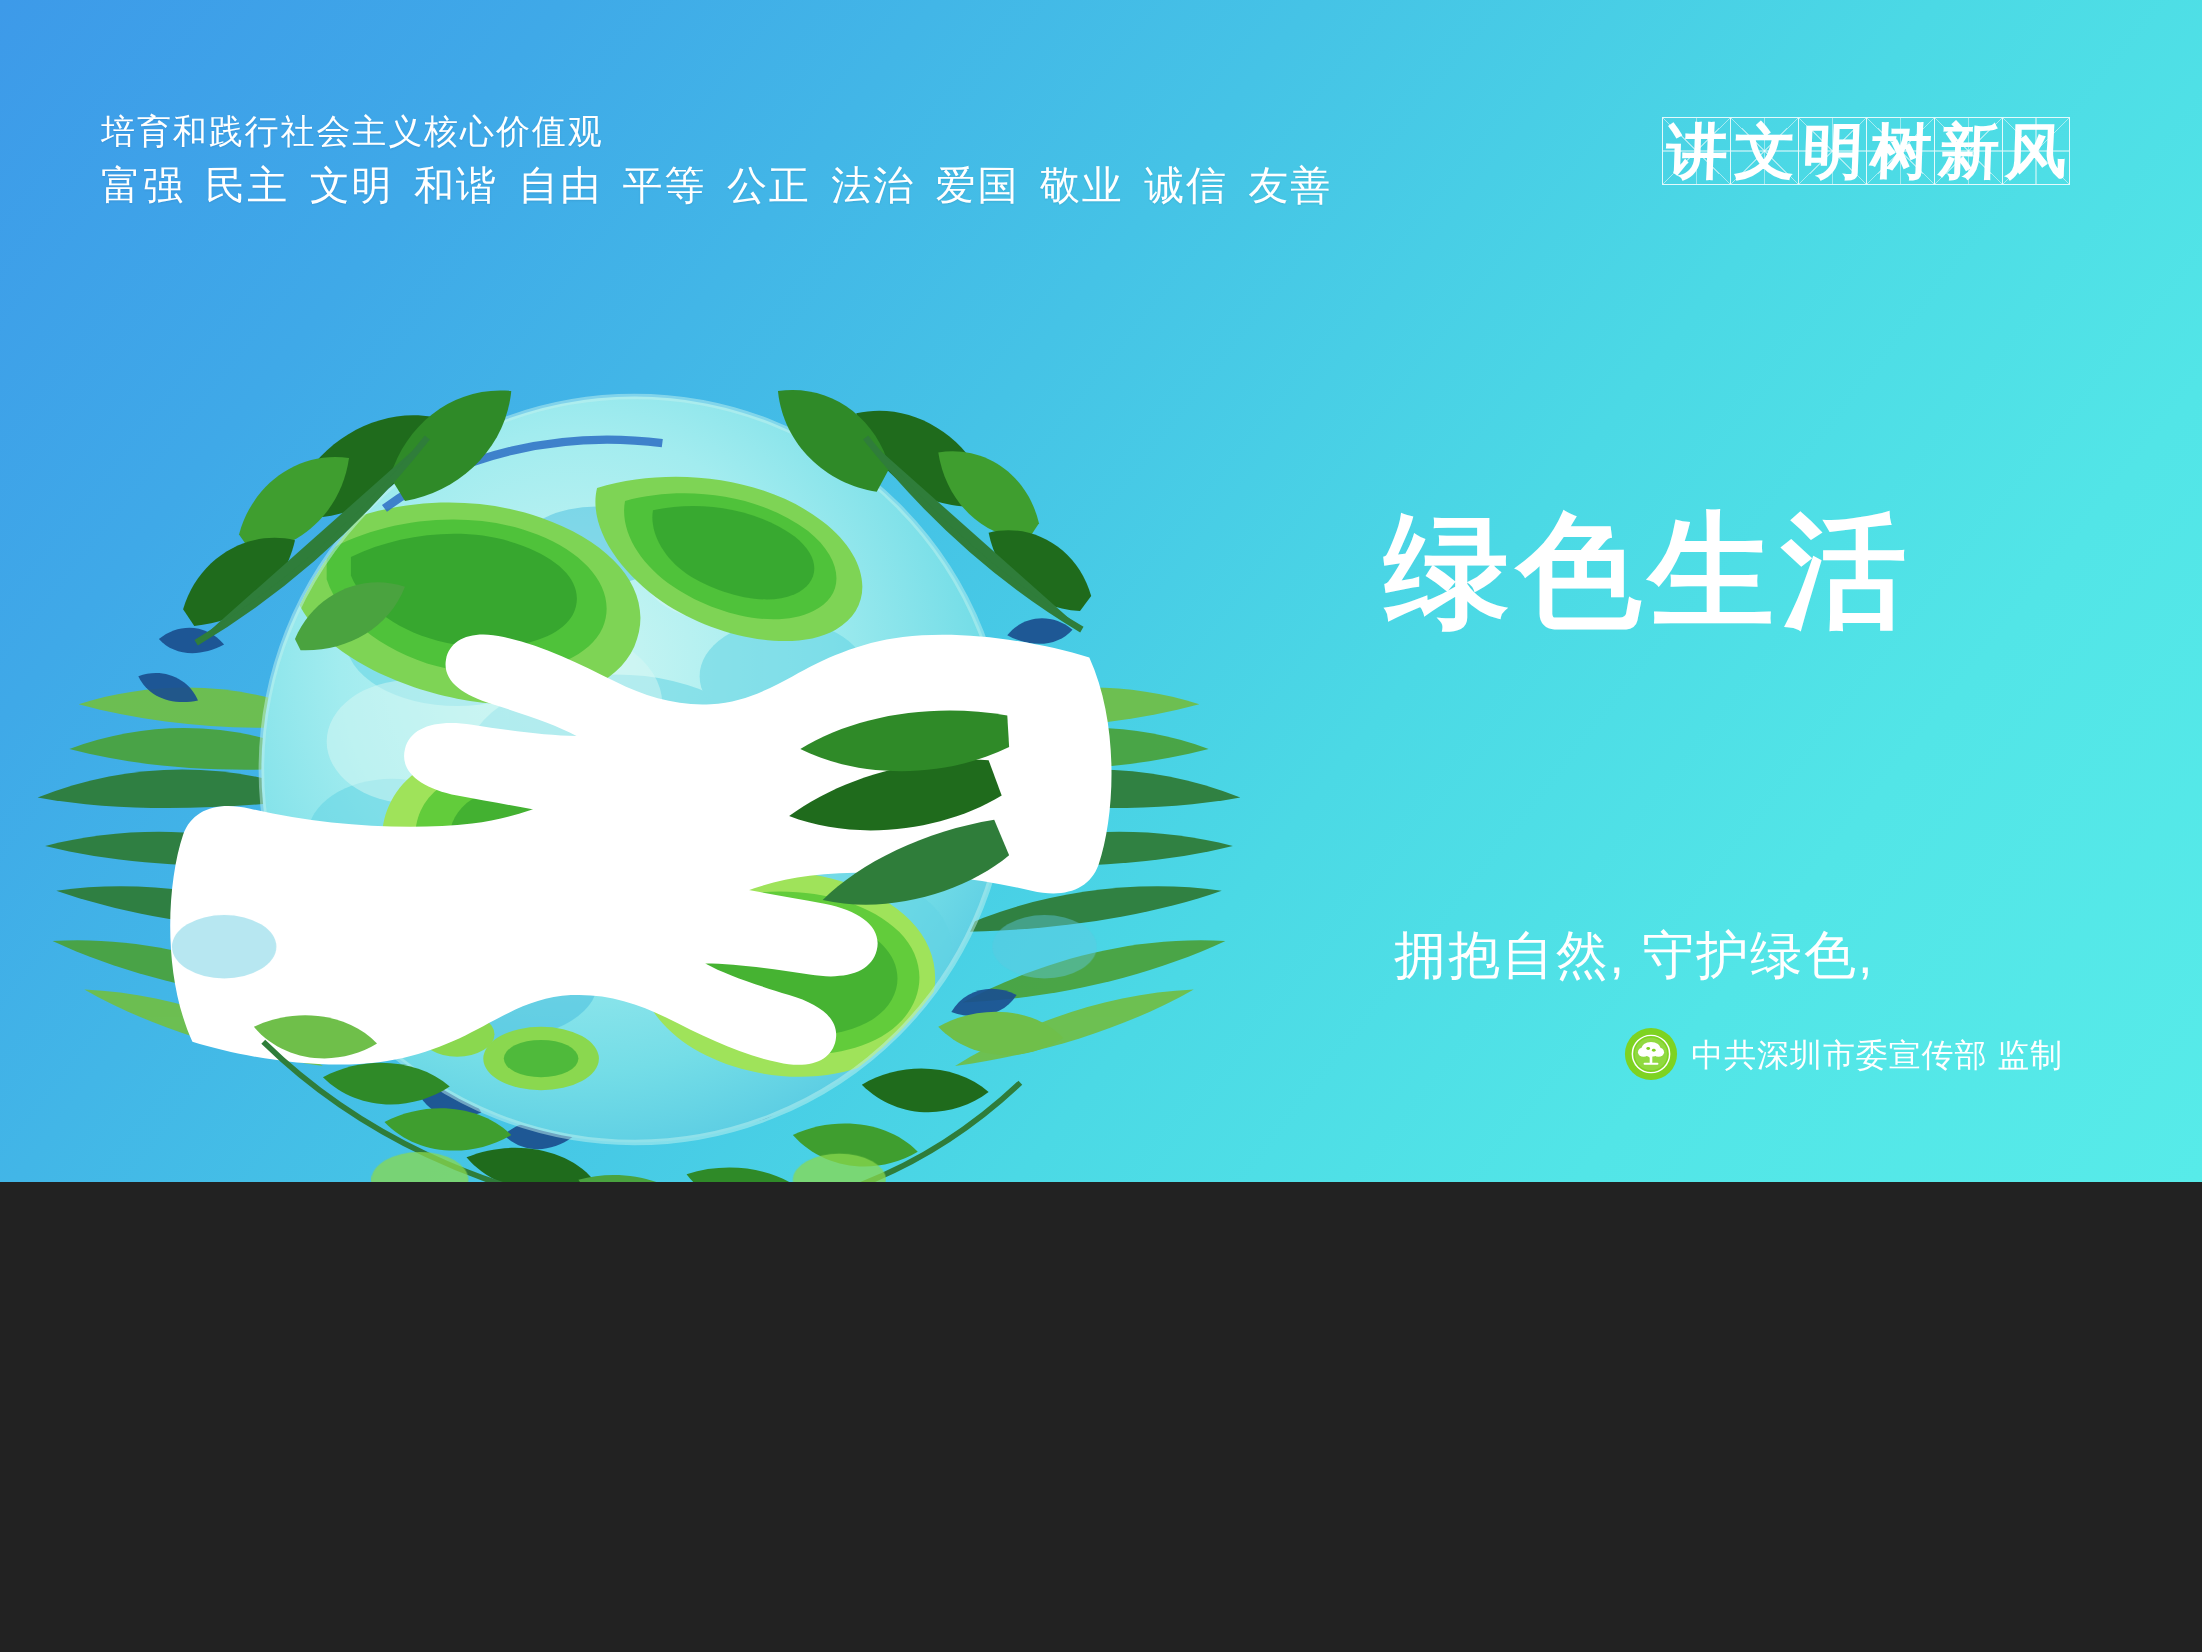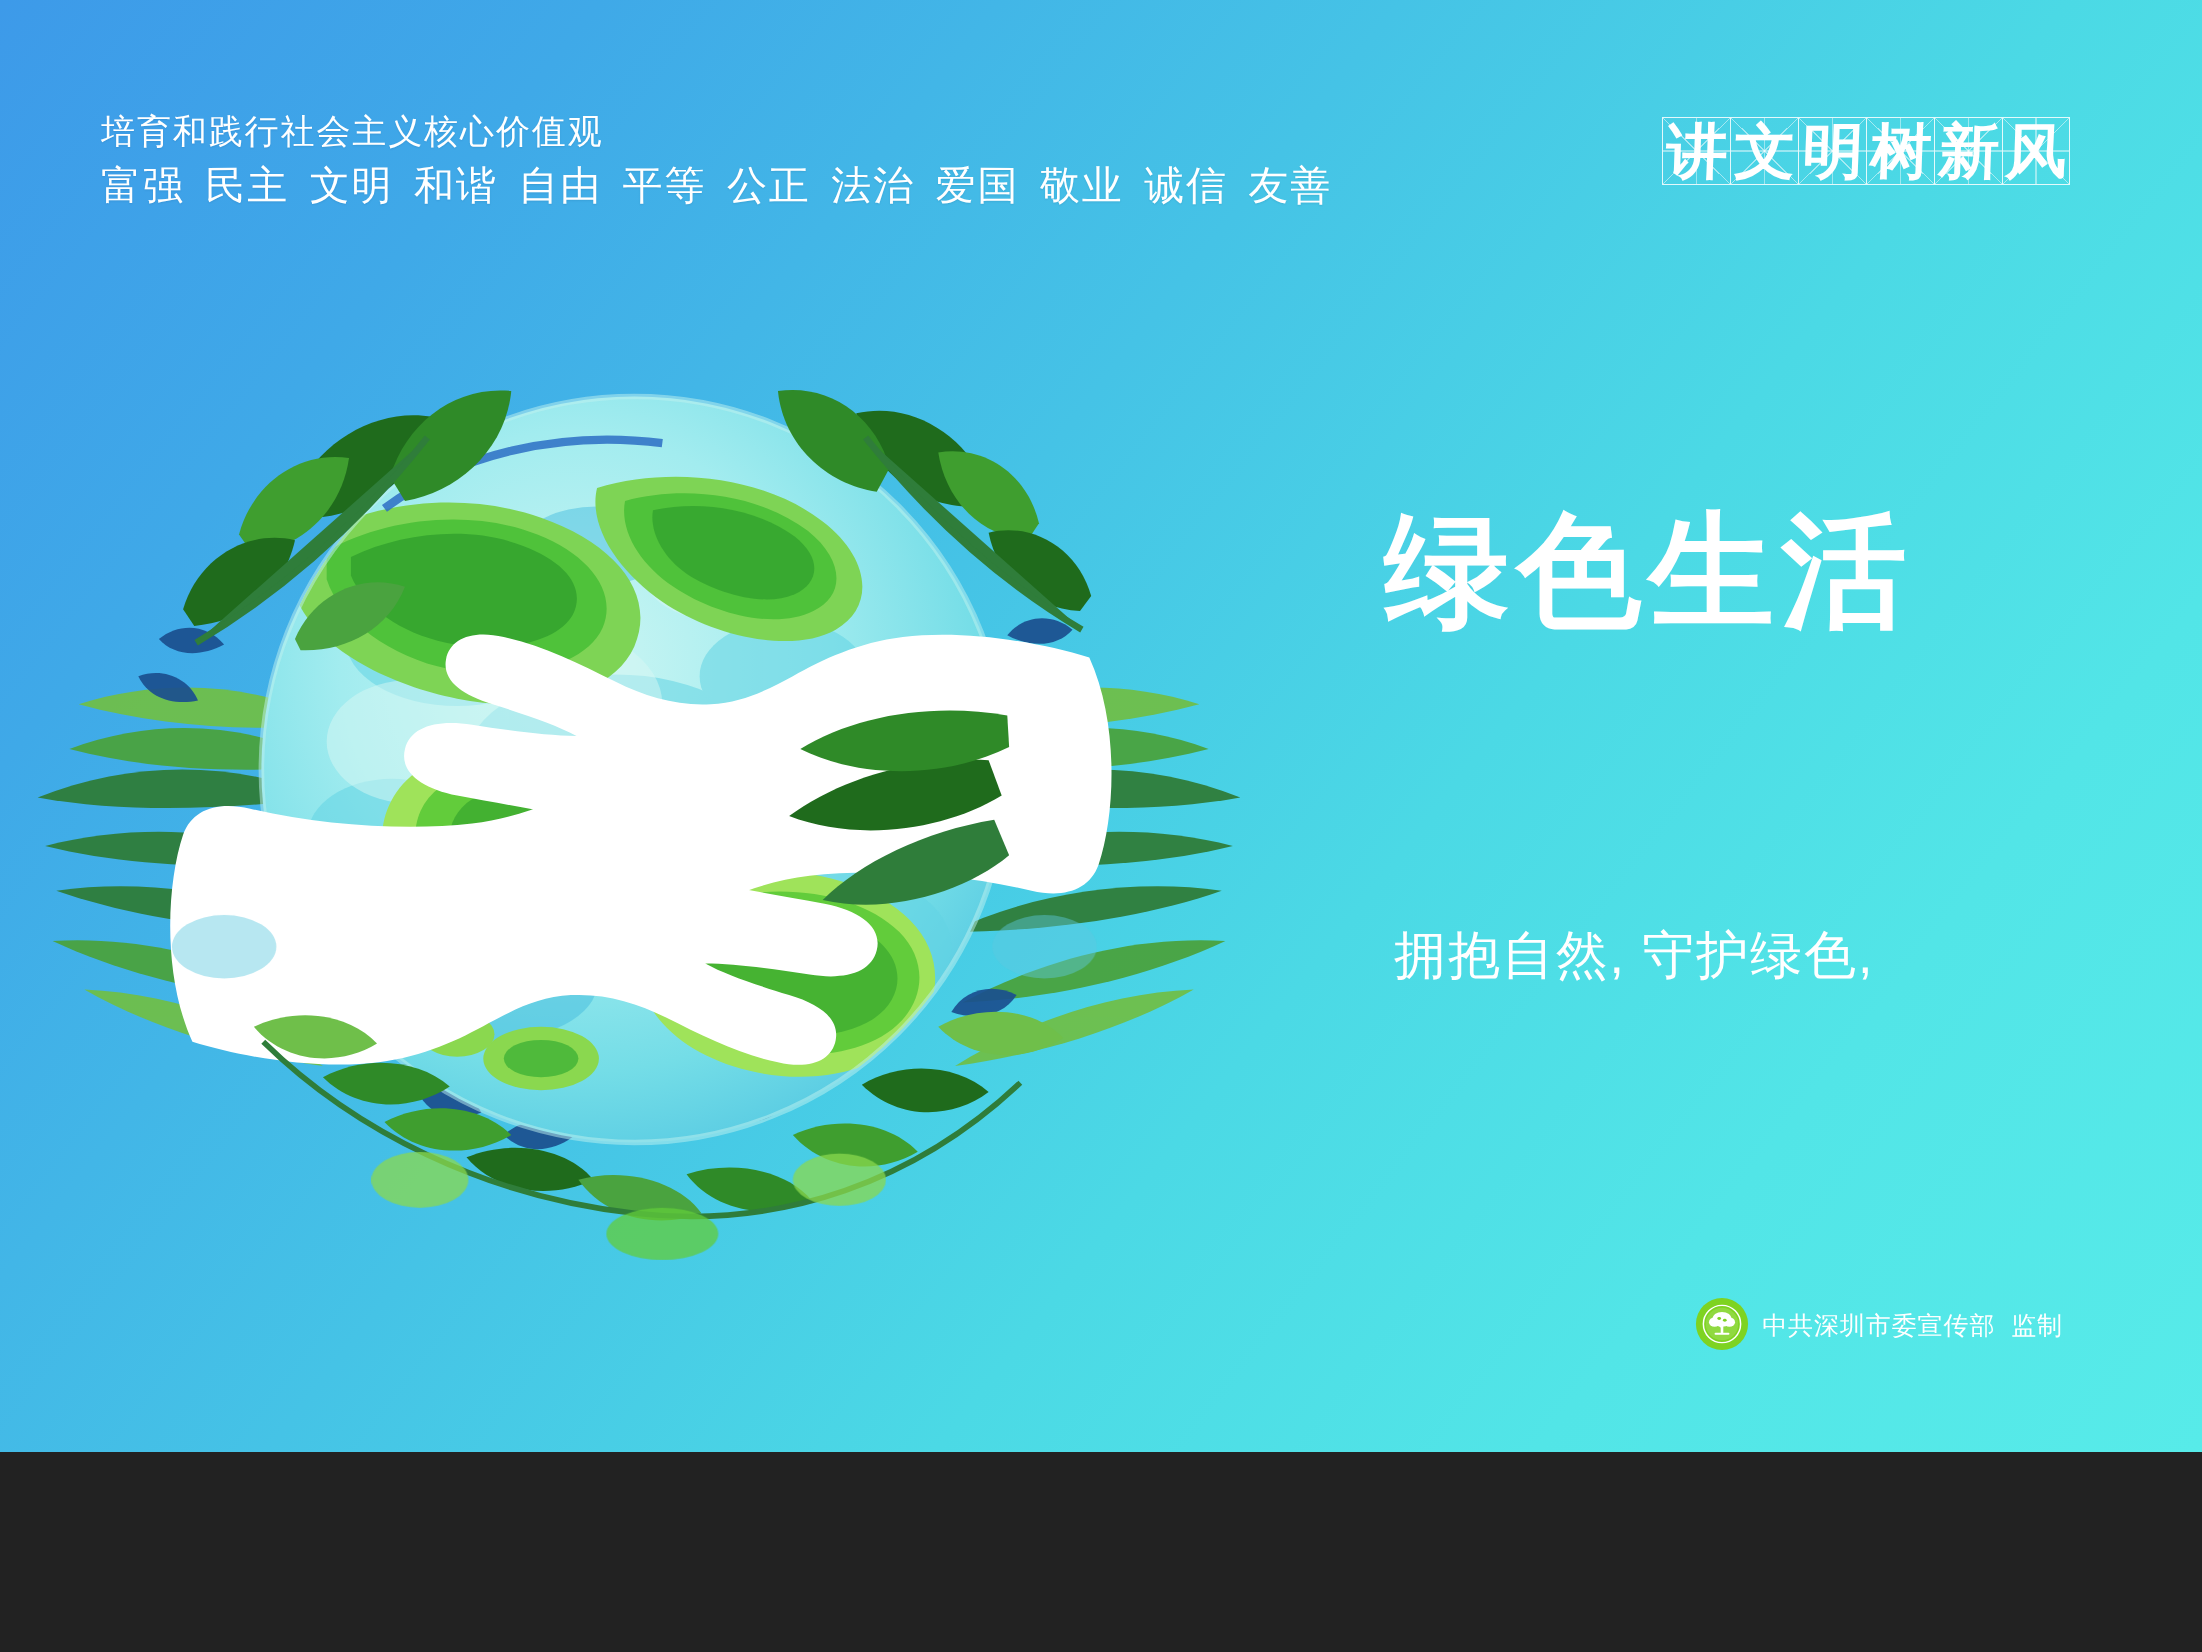--- a/index.html
+++ b/index.html
@@ -1,20 +1,20 @@
 <!DOCTYPE html>
 <html style="font-size:15px"><head>
 <meta charset="utf-8">
 <title>Poster</title>
 <style>
   html,body{margin:0;padding:0;background:#222;}
   *{box-sizing:border-box;}
   #poster{
     position:relative;
-    width:2203px;height:1452px;
+    width:2203px;height:1182px;
     overflow:hidden;
     font-family:"Liberation Sans","DejaVu Sans",sans-serif;
     background:linear-gradient(128deg,#3d9ae9 0%,#3fa9e8 18%,#45c3e6 42%,#4bd9e5 62%,#52e5e7 80%,#57ebe9 100%);
   }
 
   
   #core-values{
     position:absolute;left:101px;top:110px;
     color:#ffffff;letter-spacing:0.9px;
     text-shadow:0 0.9px 1.9px rgba(0,60,110,.12);
@@ -85,21 +85,21 @@
     font-size:52px;line-height:75px;
     font-weight:300;letter-spacing:1.9px;white-space:nowrap;
   }
 
   
   #footer-credit{
     position:absolute;right:140px;bottom:98px;
     display:flex;align-items:center;gap:13px;
   }
   #footer-credit .fc-text{
-    color:#ffffff;font-size:25px;letter-spacing:0.9px;white-space:nowrap;font-family:Liberation Mono, monospace;
+    color:#ffffff;font-size:32px;letter-spacing:0.9px;white-space:nowrap;
   }
 
   
   #earth-art{
     position:absolute;left:18.6px;top:238px;
     width:1240px;height:1063px;
   }
   #earth-art svg{width:100%;height:100%;display:block;}
 </style>
 </head>

